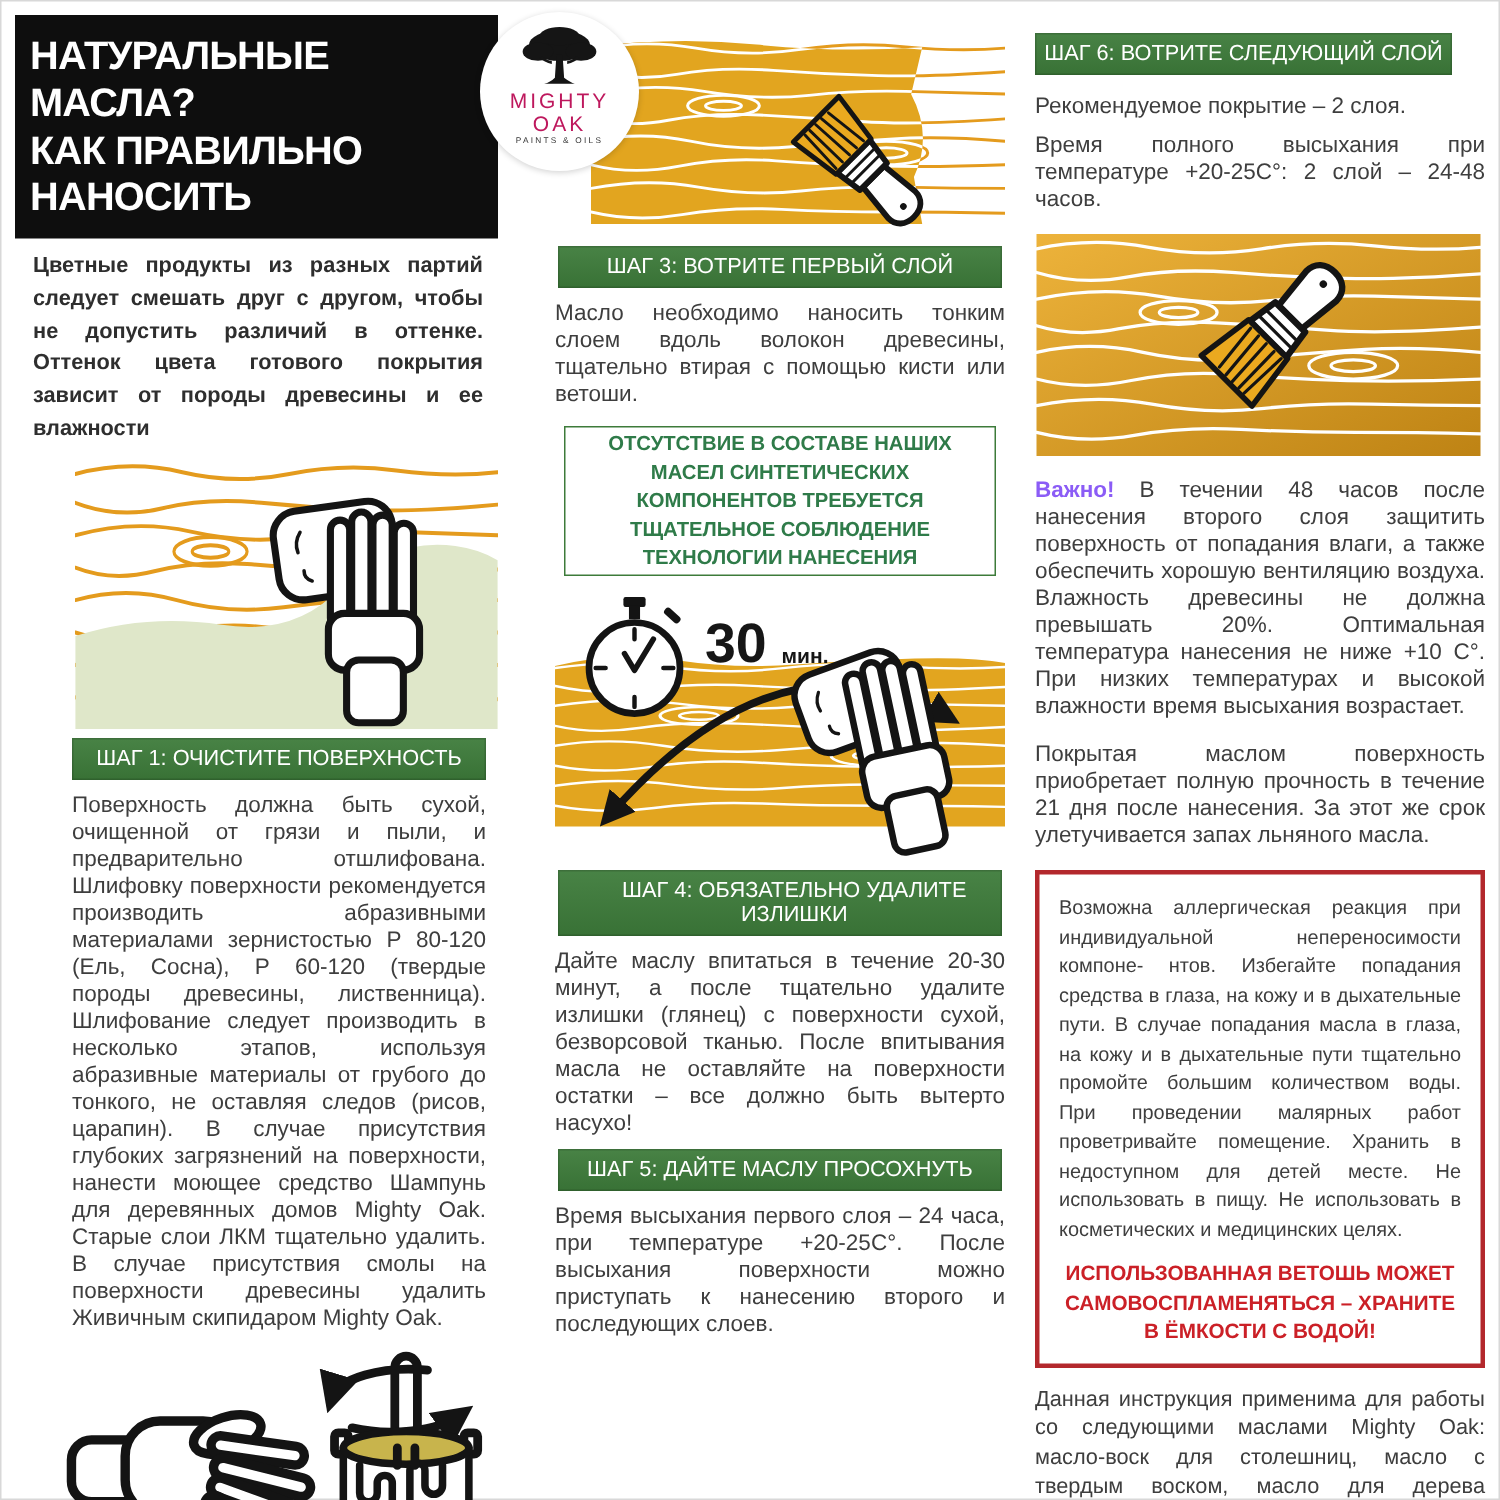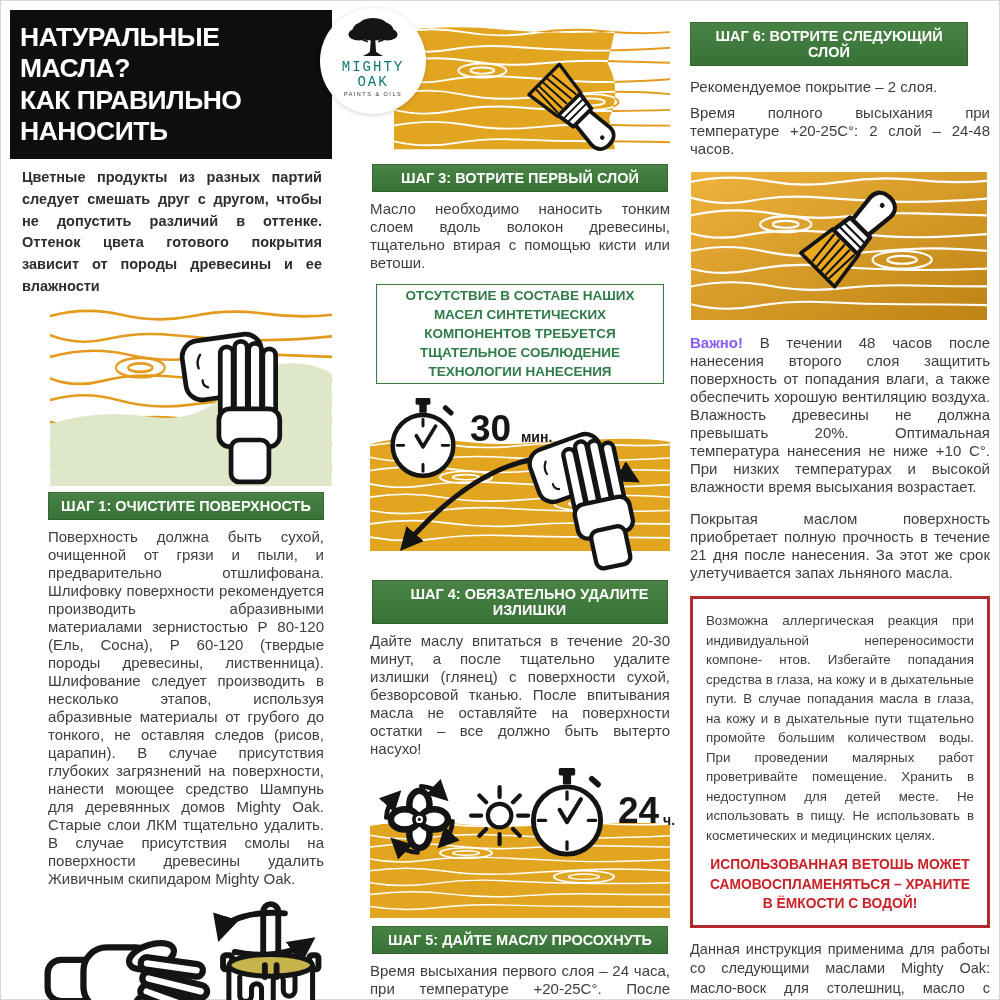--- a/index.html
+++ b/index.html
@@ -8,24 +8,24 @@
   .col{position:absolute;top:10px;}
   .col-left{left:10px;width:322px;}
   .col-mid{left:370px;width:300px;}
   .col-right{left:690px;width:300px;}
 
   .title-block{background:#0e0e0e;color:#fff;font-weight:bold;font-size:26.5px;line-height:1.18;letter-spacing:-0.5px;padding:12px 10px;width:302px;}
   .intro{font-weight:bold;font-size:14.5px;line-height:1.5;text-align:justify;margin:8px 10px 6px 12px;color:#2e2e2e;}
 
   .logo{position:absolute;left:320px;top:8px;width:106px;height:106px;border-radius:50%;background:#fff;box-shadow:0 1px 4px rgba(0,0,0,.18);text-align:center;z-index:5;}
   .logo svg{display:block;margin:8px auto 0;}
-  .logo .ln{font-family:Liberation Mono, monospace;font-size:14px;letter-spacing:2px;color:#0f766e;line-height:1.05;}
+  .logo .ln{font-family:Liberation Sans, sans-serif;font-size:14px;letter-spacing:2px;color:#be185d;line-height:1.05;}
   .logo .sub{font-size:5.5px;letter-spacing:1.5px;color:#333;margin-top:2px;}
 
-  .step-header{background:#3d7b3a;background-image:linear-gradient(rgba(255,255,255,.06),rgba(0,0,0,.08));color:#fff;font-weight:bold;font-size:14.5px;text-align:center;padding:6px 4px;box-shadow:inset 0 0 0 1px rgba(0,0,0,.15);}
+  .step-header{background:#3d7b3a;background-image:linear-gradient(rgba(255,255,255,.06),rgba(0,0,0,.08));color:#fff;font-weight:normal;font-size:14.5px;text-align:center;padding:6px 4px;box-shadow:inset 0 0 0 1px rgba(0,0,0,.15);}
   .body-text{font-size:15px;line-height:1.2;text-align:justify;margin:8px 0;}
   .inset{margin-left:38px;margin-right:8px;}
   .mid-inset{margin-left:2px;margin-right:2px;}
 
   .green-note{border:1.5px solid #3d7b3a;color:#2f7b49;font-weight:bold;font-size:13.5px;line-height:1.4;text-align:center;padding:2px 6px;margin:12px 6px;}
 
   .illu{position:relative;}
   .illu svg{display:block;}
   .timer-label{position:absolute;font-weight:bold;color:#161616;}
   .timer-num{font-size:37px;line-height:1;}
@@ -210,37 +210,20 @@
             <use href="#hand"></use>
           </g>
       </svg>
       <span class="timer-label timer-num" style="left:100px;top:14px;">30</span>
       <span class="timer-label timer-unit" style="left:148px;top:33px;">мин.</span>
     </div>
 
     <div class="step-header mid-inset" style="margin-top:6px;padding-left:23px;">ШАГ 4: ОБЯЗАТЕЛЬНО УДАЛИТЕ ИЗЛИШКИ</div>
     <p class="body-text">Дайте маслу впитаться в течение 20-30 минут, а после тщательно удалите излишки (глянец) с поверхности сухой, безворсовой тканью. После впитывания масла не оставляйте на поверхности остатки – все должно быть вытерто насухо!</p>
 
-    <div class="illu" style="margin-top:4px;width:300px;">
-      <svg width="300" height="152" viewBox="0 0 300 152">
-        <path d="M0 60 q40 -8 80 -3 t80 3 t80 -3 t60 2 L300 152 L0 152 Z" fill="#E2A51F"></path>
-        <use href="#grain" color="#ffffff" transform="translate(0,52) scale(1,0.66)"></use>
-        <g transform="translate(8,12) scale(0.92)">
-            <use href="#fan"></use>
-          </g>
-        <g transform="translate(96,16) scale(0.84)">
-            <use href="#sun"></use>
-          </g>
-        <g transform="translate(156,2) scale(0.82)">
-            <use href="#stopwatch"></use>
-          </g>
-      </svg>
-      <span class="timer-label timer-num" style="left:248px;top:26px;">24</span>
-      <span class="timer-label timer-unit" style="left:290px;top:46px;">ч.</span>
-    </div>
 
     <div class="step-header mid-inset" style="margin-top:8px;">ШАГ 5: ДАЙТЕ МАСЛУ ПРОСОХНУТЬ</div>
     <p class="body-text">Время высыхания первого слоя – 24 часа, при температуре +20-25С°. После высыхания поверхности можно приступать к нанесению второго и последующих слоев.</p>
   </div>
 
   <div class="col col-right">
     <div class="step-header" style="margin:12px 22px 0 0;">ШАГ 6: ВОТРИТЕ СЛЕДУЮЩИЙ СЛОЙ</div>
     <p class="body-text" style="margin-top:12px;">Рекомендуемое покрытие – 2 слоя.</p>
     <p class="body-text">Время полного высыхания при температуре +20-25С°: 2 слой – 24-48 часов.</p>
 

